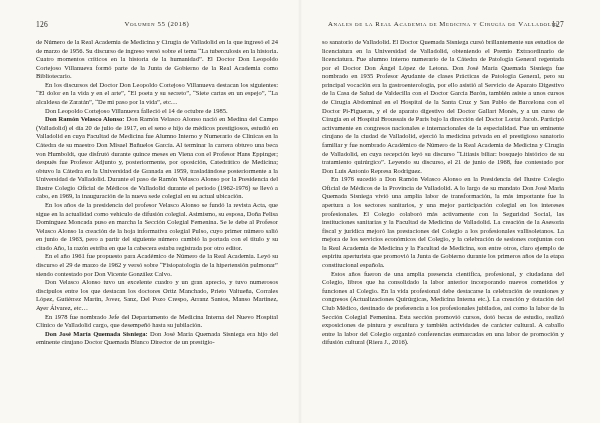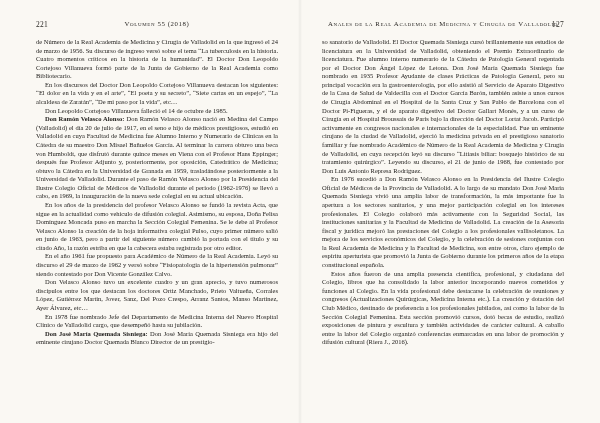--- a/index.html
+++ b/index.html
@@ -67,21 +67,21 @@
   .lead { font-weight: bold; }
 </style>
 </head>
 <body>
 
 <div class="spread">
   <div class="gutter"></div>
 
   <div class="page left">
     <div class="pagehead">
-      <span class="pagenum">221</span>
+      <span class="pagenum">126</span>
       <div class="runhead">Volumen 55 (2018)</div>
     </div>
     <div class="bodytext">
       <p>de Número de la Real Academia de Medicina y Cirugía de Valladolid en la que ingresó el 24 de marzo de 1956. Su discurso de ingreso versó sobre el tema “La tuberculosis en la historia. Cuatro momentos críticos en la historia de la humanidad”. El Doctor Don Leopoldo Cortejoso Villanueva formó parte de la Junta de Gobierno de la Real Academia como Bibliotecario.</p>
       <p class="ind">En los discursos del Doctor Don Leopoldo Cortejoso Villanueva destacan los siguientes: “El dolor en la vida y en el arte”, “El poeta y su secreto”, “Siete cartas en un espejo”, “La alcaldesa de Zaratán”, “De mi paso por la vida”, etc…</p>
       <p class="ind">Don Leopoldo Cortejoso Villanueva falleció el 14 de octubre de 1985.</p>
       <p class="ind"><span class="lead">Don Ramón Velasco Alonso: </span><span>Don Ramón Velasco Alonso nació en Medina del Campo (Valladolid) el día 20 de julio de 1917, en el seno e hijo de médicos prestigiosos, estudió en Valladolid en cuya Facultad de Medicina fue Alumno Interno y Numerario de Clínicas en la Cátedra de su maestro Don Misael Bañuelos García. Al terminar la carrera obtuvo una beca von Humboldt, que disfrutó durante quince meses en Viena con el Profesor Hans Eppinger; después fue Profesor Adjunto y, posteriormente, por oposición, Catedrático de Medicina; obtuvo la Cátedra en la Universidad de Granada en 1959, trasladándose posteriormente a la Universidad de Valladolid. Durante el paso de Ramón Velasco Alonso por la Presidencia del Ilustre Colegio Oficial de Médicos de Valladolid durante el período (1962-1976) se llevó a cabo, en 1969, la inauguración de la nueva sede colegial en su actual ubicación.</span></p>
       <p class="ind">En los años de la presidencia del profesor Velasco Alonso se fundó la revista Acta, que sigue en la actualidad como vehículo de difusión colegial. Asimismo, su esposa, Doña Felisa Domínguez Moncada puso en marcha la Sección Colegial Femenina. Se le debe al Profesor Velasco Alonso la creación de la hoja informativa colegial Pulso, cuyo primer número salió en junio de 1963, pero a partir del siguiente número cambió la portada con el título y su citado Año, la razón estriba en que la cabecera estaba registrada por otro editor.</p>
       <p class="ind">En el año 1961 fue propuesto para Académico de Número de la Real Academia. Leyó su discurso el 29 de marzo de 1962 y versó sobre “Fisiopatología de la hipertensión pulmonar” siendo contestado por Don Vicente González Calvo.</p>
       <p class="ind">Don Velasco Alonso tuvo un excelente cuadro y un gran aprecio, y tuvo numerosos discípulos entre los que destacan los doctores Ortiz Manchado, Prieto Valtueña, Corrales López, Gutiérrez Martín, Jover, Sanz, Del Pozo Crespo, Arranz Santos, Manso Martínez, Ayer Álvarez, etc…</p>

